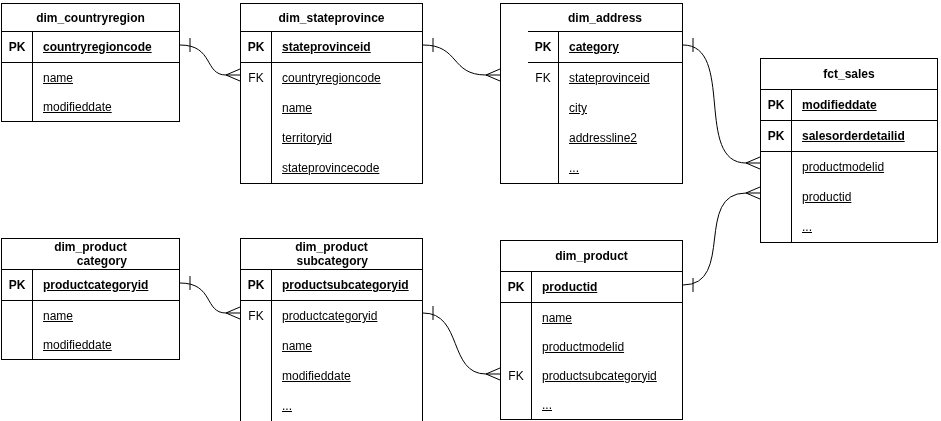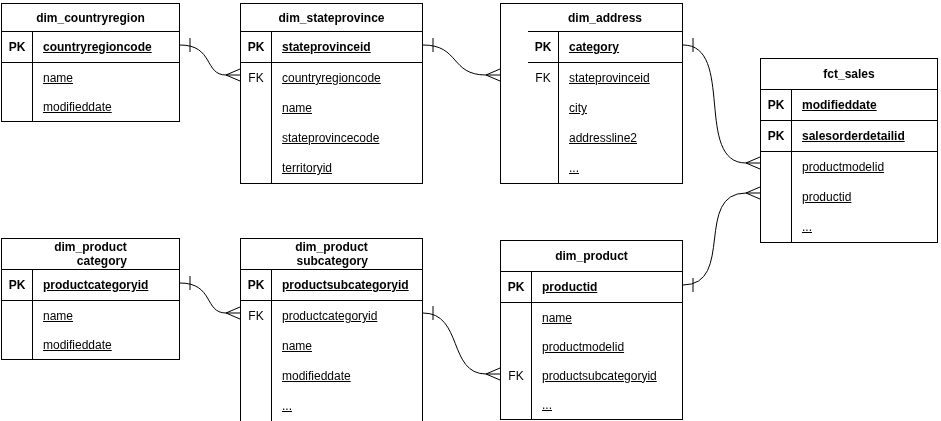--- a/index.html
+++ b/index.html
@@ -113,25 +113,25 @@
     <div class="row body">
       <div class="key">FK</div>
       <div class="field">countryregioncode</div>
     </div>
     <div class="row body">
       <div class="key"></div>
       <div class="field">name</div>
     </div>
     <div class="row body">
       <div class="key"></div>
+      <div class="field">territoryid</div>
+    </div>
+    <div class="row body">
+      <div class="key"></div>
       <div class="field">stateprovincecode</div>
-    </div>
-    <div class="row body">
-      <div class="key"></div>
-      <div class="field">territoryid</div>
     </div>
   </div>
 
   <div class="entity hdr-sm" style="left:500px; top:3px; width:183px;padding-left:27px;">
     <div class="hdr">dim_address</div>
     <div class="row pk">
       <div class="key">PK</div>
       <div class="field">category</div>
     </div>
     <div class="row body">

